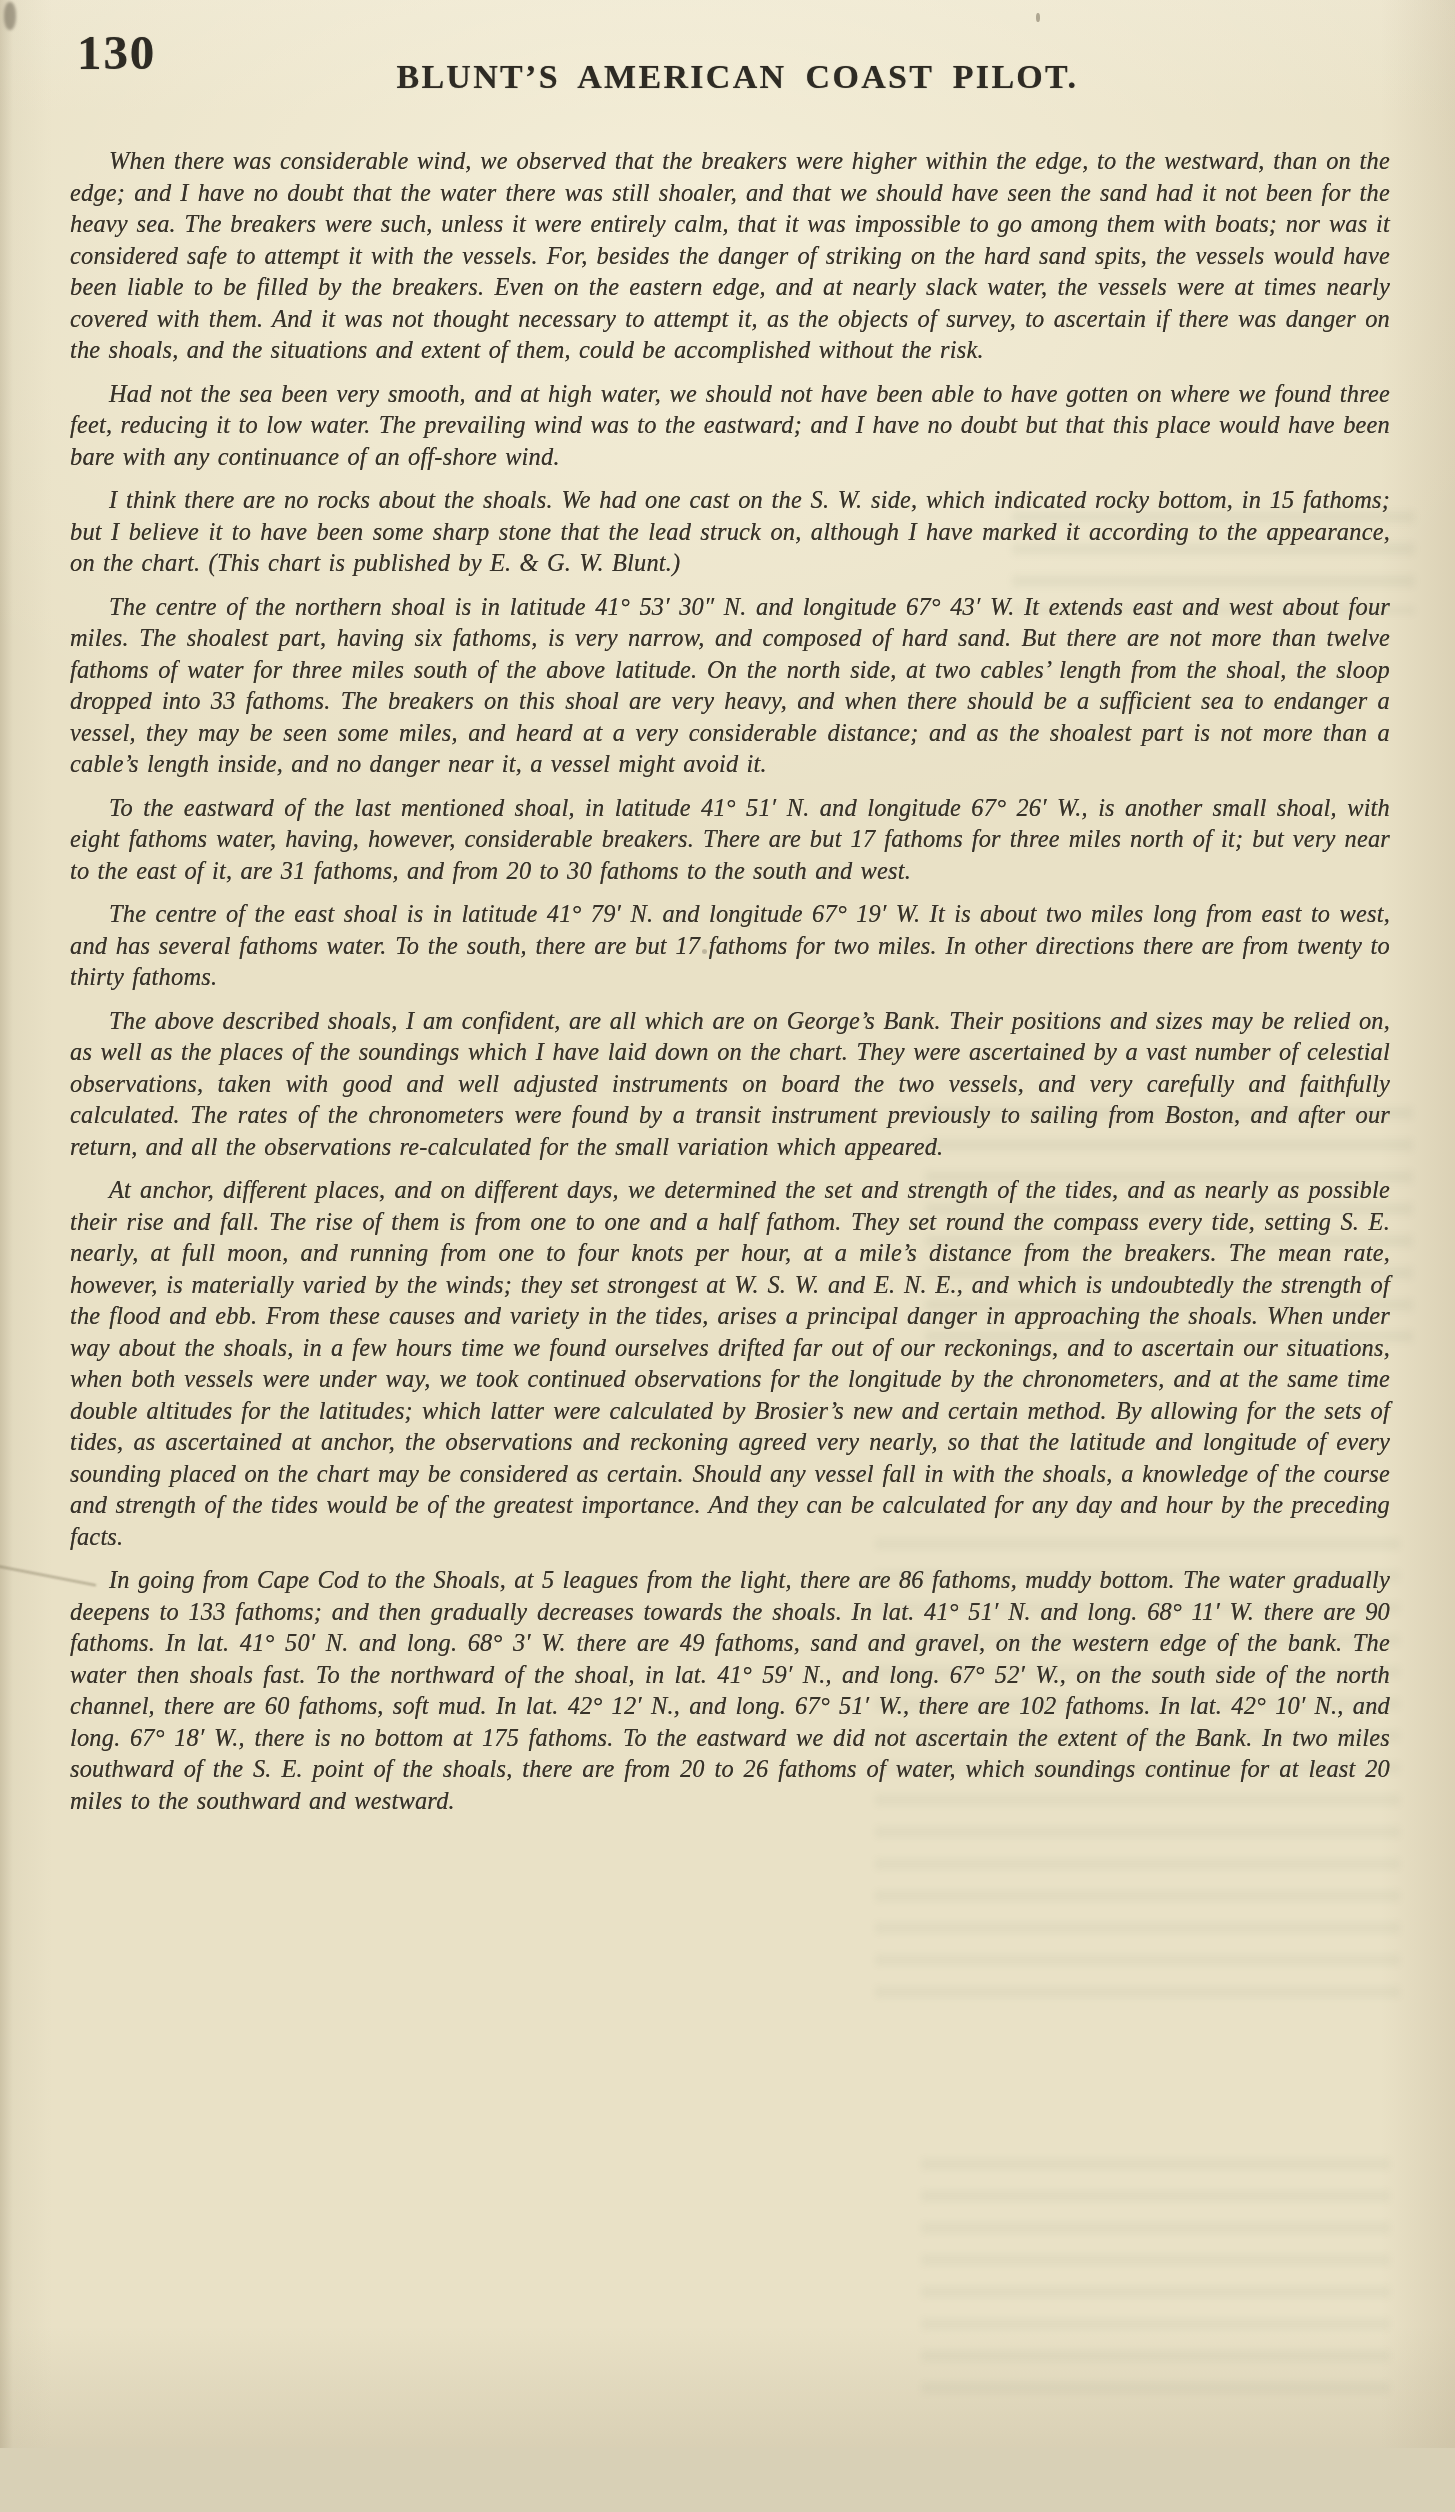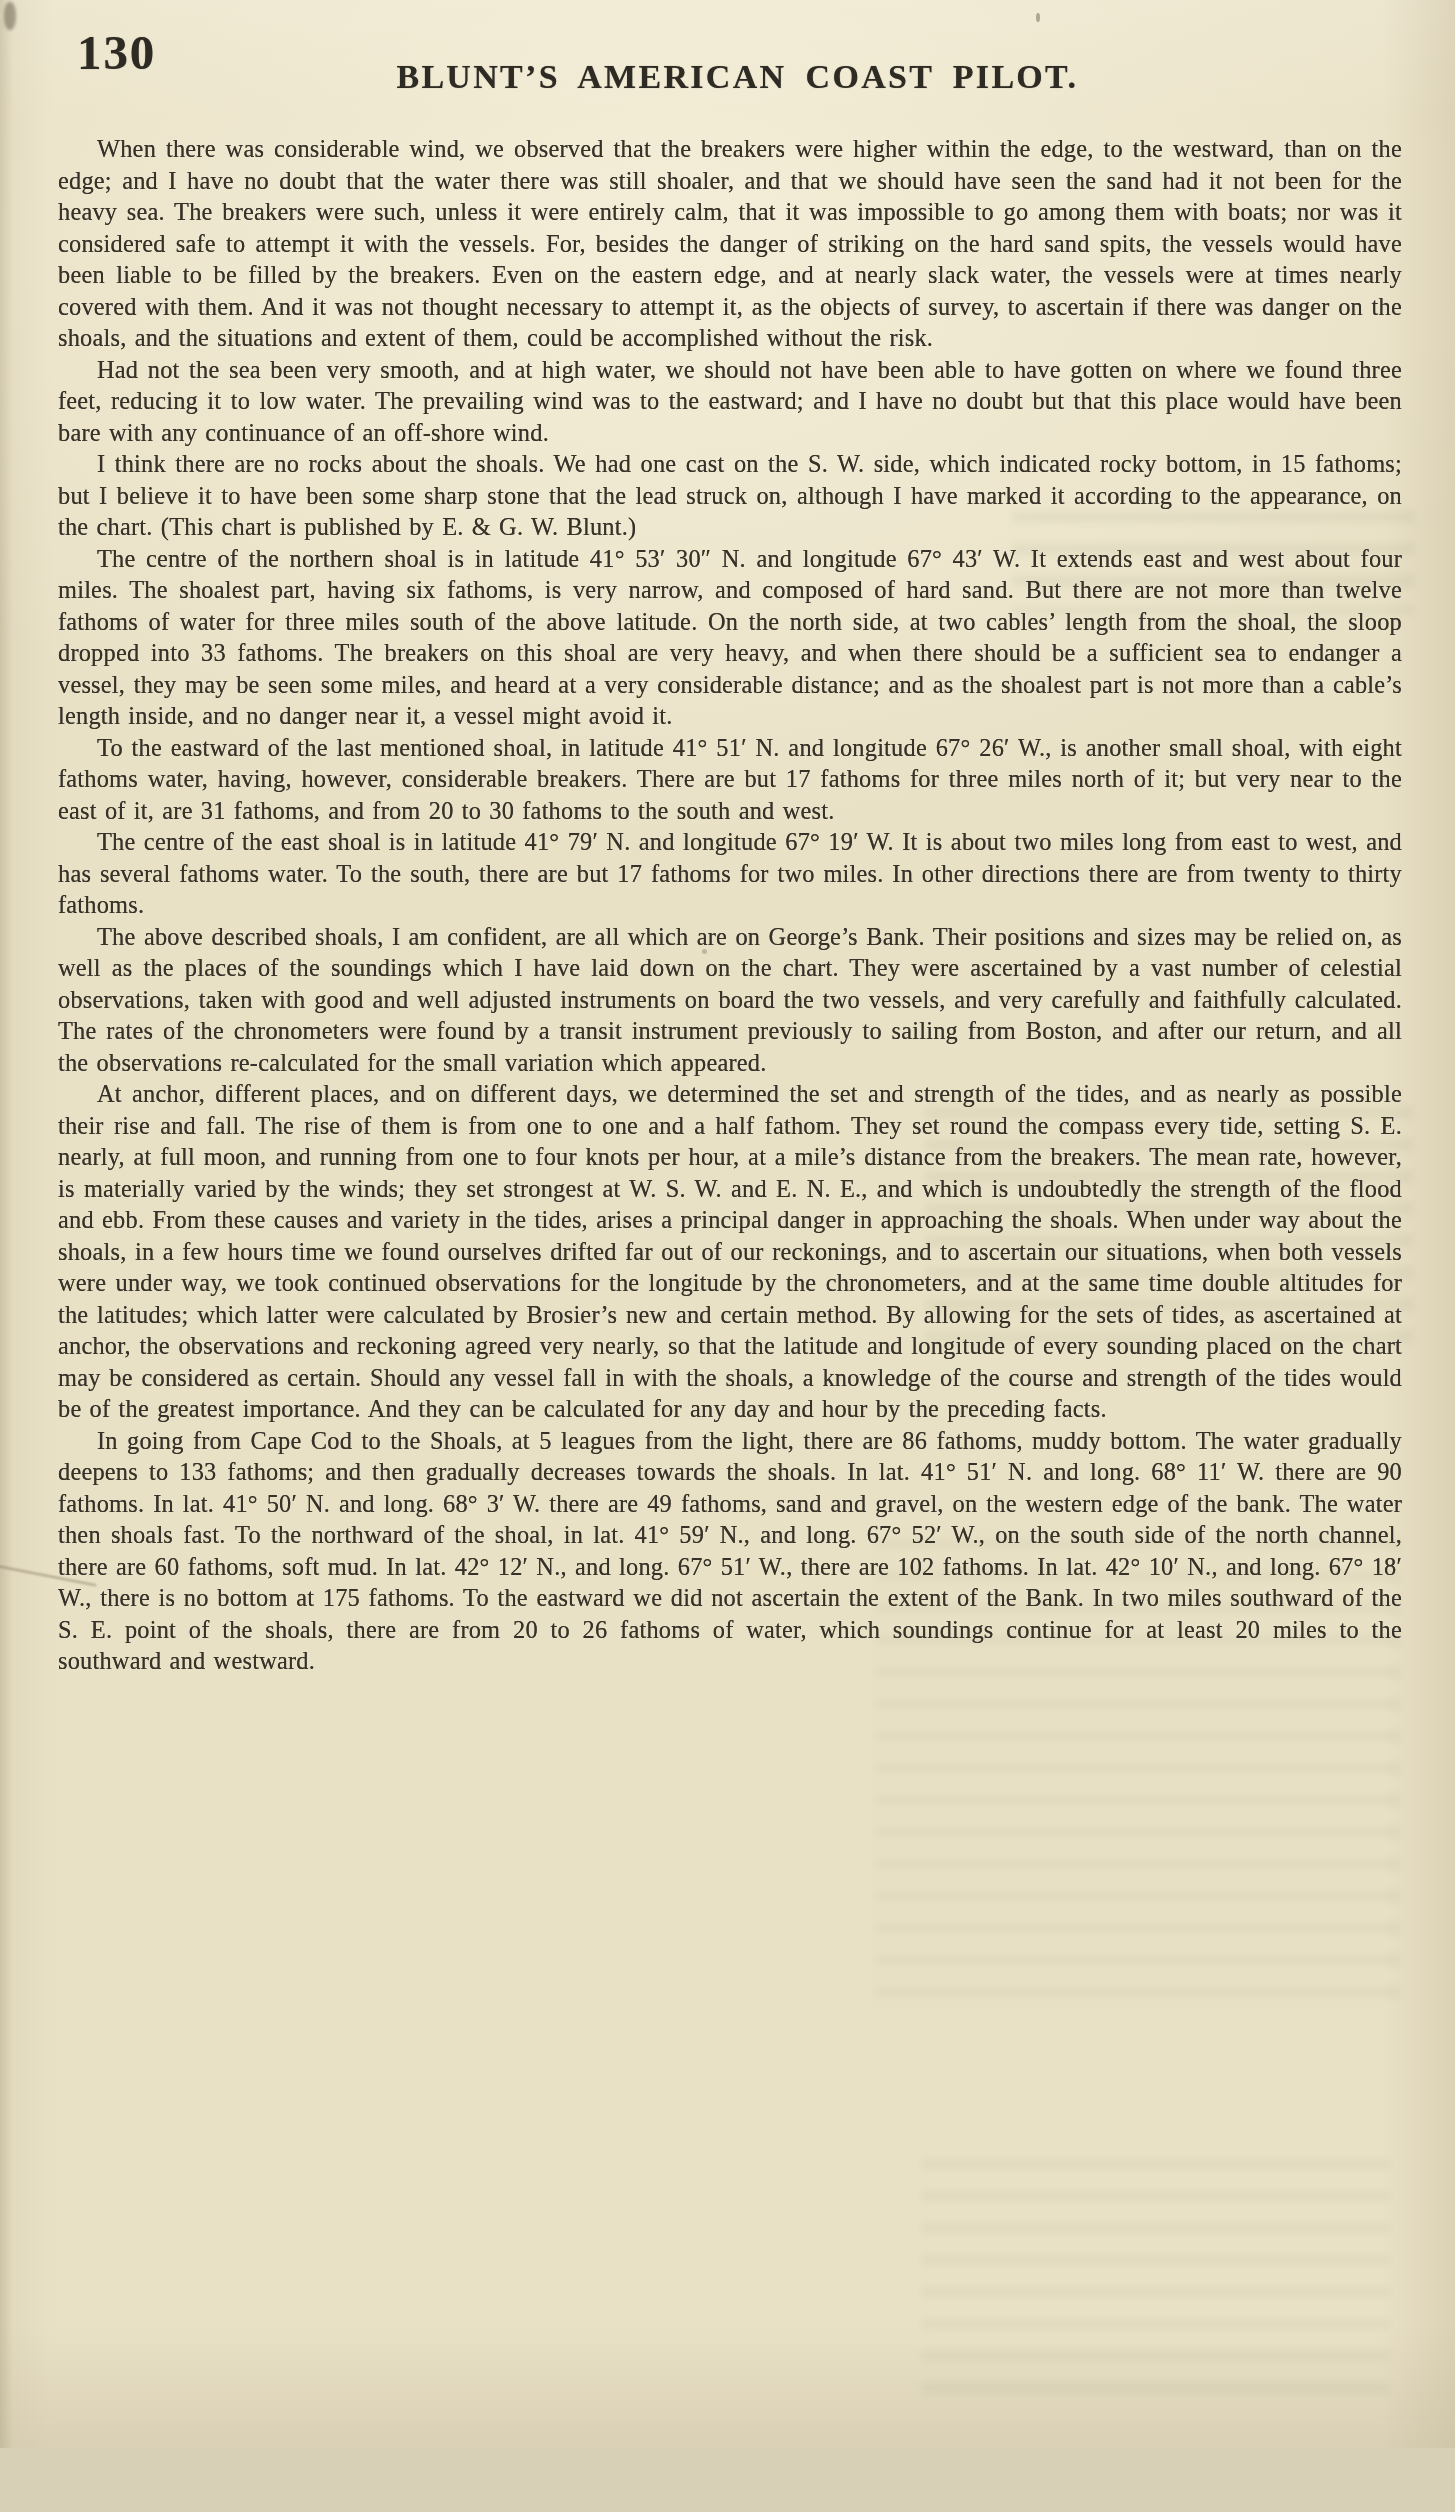--- a/index.html
+++ b/index.html
@@ -37,21 +37,21 @@
     transform:translateX(9.4px);
   }
   .body-text {
     position:absolute; left:58px; top:133px; width:1344px;
     font-size:24.4px; line-height:31.5px;
     text-align:justify; text-justify:inter-word;
     word-spacing:1.9px; letter-spacing:0.2px;
     color:#373229;
     text-shadow:0 0 0.6px rgba(55,50,41,0.75);
   }
-  .body-text p { margin:0; text-indent:39px; }
+  .body-text p { margin:12px; text-indent:39px;font-style:italic; }
   
   .smudge {
     position:absolute;
     background:repeating-linear-gradient(180deg,
       rgba(108,124,96,0.20) 0px, rgba(108,124,96,0.20) 12.2px,
       rgba(0,0,0,0) 12.2px, rgba(0,0,0,0) 32px);
     filter:blur(3.8px);
     opacity:0.38;
     pointer-events:none;
   }

